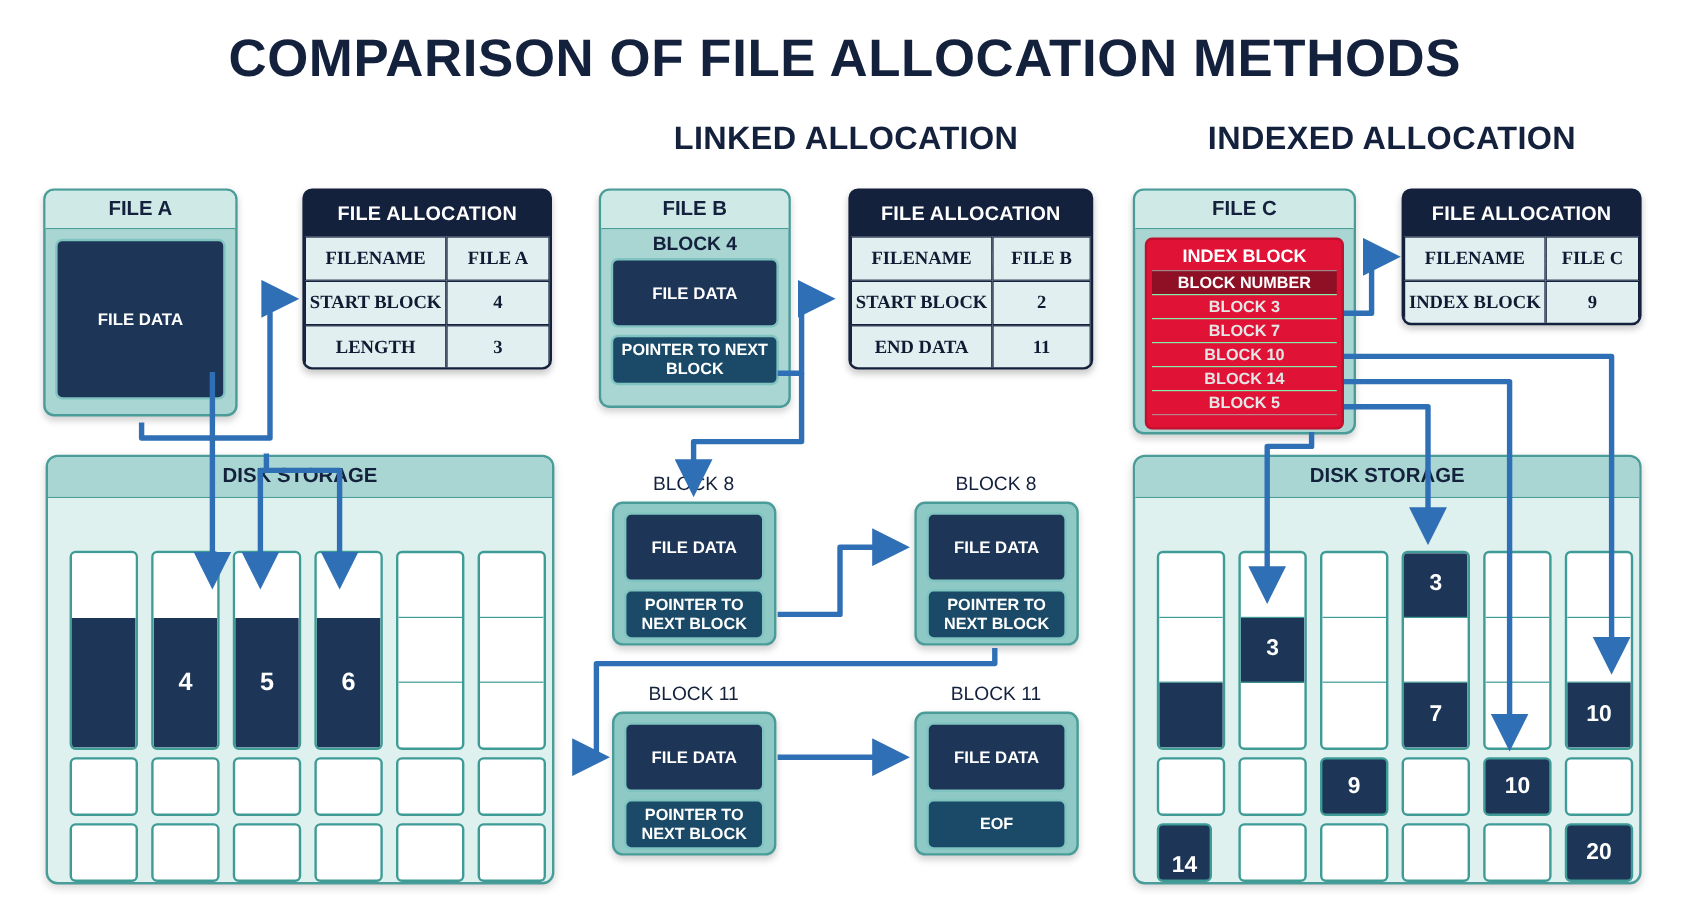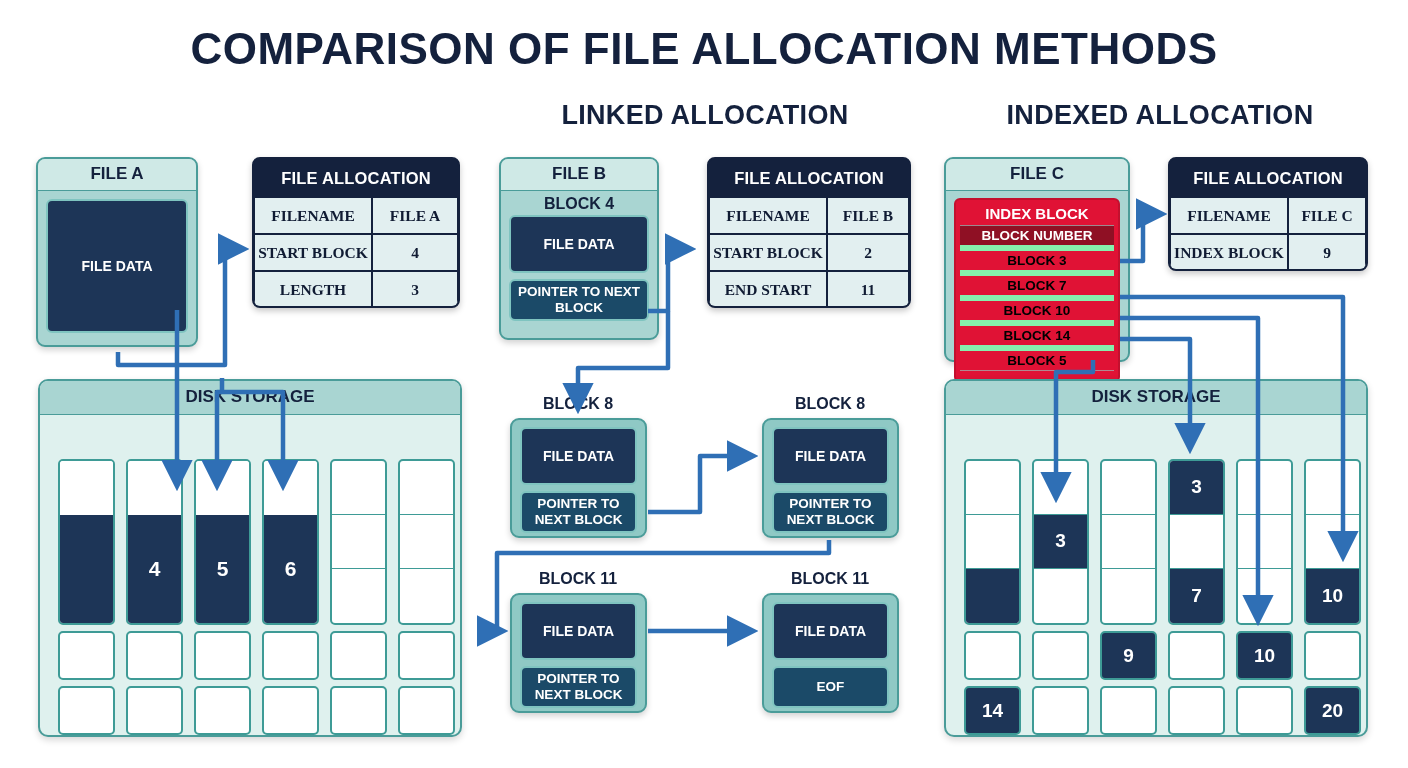--- a/index.html
+++ b/index.html
@@ -99,23 +99,23 @@
     text-align: center; color:#fff; font-size: 15px; font-weight: bold;
     padding: 2px 0 3px 0;
   }
   .idx-sub {
     text-align: center; color:#fff; font-size: 13.5px; font-weight: bold;
     background: #8f1024;
     padding: 2px 0;
     border-top: 1px solid #9c8a8f;
   }
   .idx-item {
-    text-align: center; color:#000000; font-size: 13.5px; font-weight: bold;
+    text-align: center; color:#e5e5e5; font-size: 13.5px; font-weight: bold;
     padding: 2px 0;
-    border-top: 6px solid #86efac;
+    border-top: 1px solid #86efac;
   }
   .idx-foot { border-top: 1px solid #b3868f; height: 7px; }
 
   
   .disk {
     position: absolute;
     background: #dff1ee;
     border: 2px solid #4a9c99;
     border-radius: 10px;
     box-shadow: 0 3px 7px rgba(0,0,0,.16);
@@ -155,21 +155,21 @@
   .contig-top { height: 33.333%; background: #ffffff; border-bottom: none; }
   .contig-bot {
     height: 66.667%; background: #1d3557;
     display: flex; align-items: center; justify-content: center;
     color: #fff; font-size: 21px; font-weight: bold;
   }
 
   
   .blk-cap {
     position: absolute; text-align: center;
-    font-size: 16px; font-weight: bold; color: #14213d;
+    font-size: 16px; font-weight: normal; color: #14213d;
   }
 
   
   #arrows { position: absolute; left:0; top:0; width:1408px; height:768px; pointer-events:none; }
 </style>
 </head>
 <body>
 
 <div id="root">
 
@@ -256,21 +256,21 @@
     <div class="fat-title">FILE ALLOCATION TABLE</div>
     <div class="fat-row">
       <div class="fat-c k">FILENAME</div>
       <div class="fat-c v">FILE B</div>
     </div>
     <div class="fat-row">
       <div class="fat-c k">START BLOCK</div>
       <div class="fat-c v">2</div>
     </div>
     <div class="fat-row">
-      <div class="fat-c k">END START</div>
+      <div class="fat-c k">END DATA</div>
       <div class="fat-c v">11</div>
     </div>
   </div>
 
   <div class="blk-cap" style="left:503px; top:395px; width:150px;">BLOCK 8</div>
   <div class="file-box" style="left:510px; top:418px; width:137px; height:120px; background:#8fc9c5;">
     <div class="data-pane" style="margin:7px 8px 0; height:58px;">FILE DATA</div>
     <div class="ptr-pane" style="margin:6px 8px 0; height:42px;">POINTER TO NEXT BLOCK</div>
   </div>
 
@@ -357,21 +357,21 @@
       <div class="cell" style="left:86px;  top:216px; width:57px; height:49px;"></div>
       <div class="cell fill" style="left:154px; top:216px; width:57px; height:49px;">
         <span>9</span>
       </div>
       <div class="cell" style="left:222px; top:216px; width:57px; height:49px;"></div>
       <div class="cell fill" style="left:290px; top:216px; width:57px; height:49px;">
         <span>10</span>
       </div>
       <div class="cell" style="left:358px; top:216px; width:57px; height:49px;"></div>
 
-      <div class="cell fill" style="left:18px;  top:271px; width:57px; height:49px;">
+      <div class="cell fill" style="left:18px;  top:271px; width:46px; height:49px;align-items:flex-end;">
         <span>14</span>
       </div>
       <div class="cell" style="left:86px;  top:271px; width:57px; height:49px;"></div>
       <div class="cell" style="left:154px; top:271px; width:57px; height:49px;"></div>
       <div class="cell" style="left:222px; top:271px; width:57px; height:49px;"></div>
       <div class="cell" style="left:290px; top:271px; width:57px; height:49px;"></div>
       <div class="cell fill" style="left:358px; top:271px; width:57px; height:49px;">
         <span>20</span>
       </div>
     </div>

